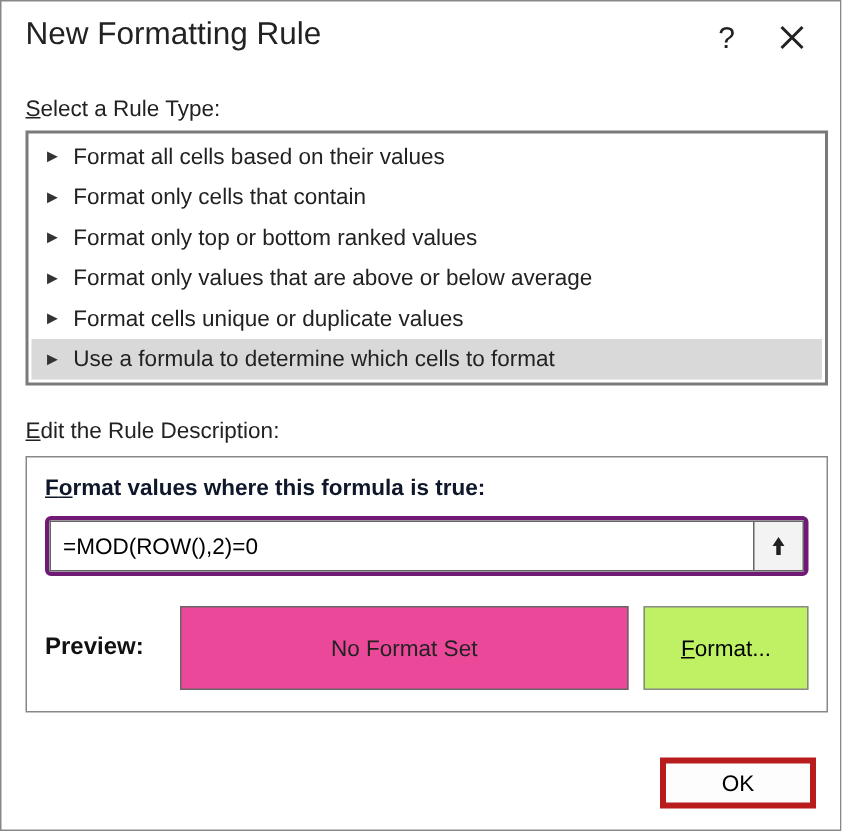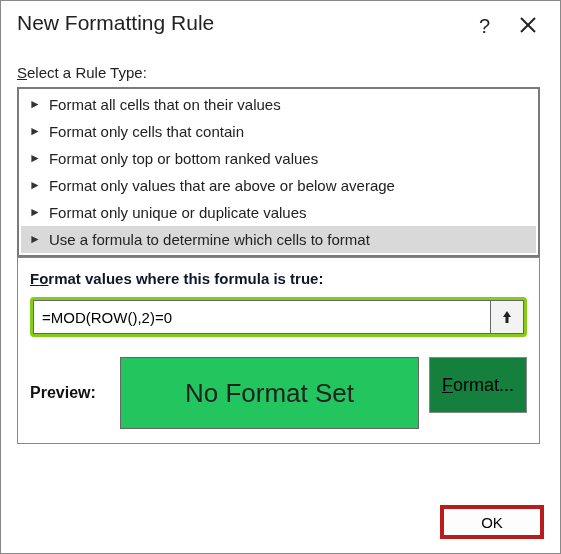--- a/index.html
+++ b/index.html
@@ -35,21 +35,21 @@
     color: #222;
     padding: 4px 10px;
     cursor: pointer;
   }
   .titlebar .close {
     padding: 4px 8px;
     cursor: pointer;
   }
   .titlebar .close svg { display:block; }
   .content {
-    padding: 8px 20px 12px 16px;
+    padding: 8px 8px 12px 16px;
     flex: 1;
     display: flex;
     flex-direction: column;
   }
   .label {
     font-size: 15px;
     color: #222;
     margin: 6px 0 6px 0;
   }
   .label .ul { text-decoration: underline; }
@@ -88,21 +88,21 @@
   .desc-box .desc-title {
     font-size: 15px;
     font-weight: 600;
     color: #0f172a;
     margin-bottom: 10px;
   }
   .formula-row {
     display: flex;
     align-items: stretch;
     gap: 0;
-    border: 3px solid #84cc16;
+    border: 3px solid #701a75;
     border-radius: 4px;
     padding: 0;
     width: 100%;
     position: relative;
     margin-bottom: 20px;
   }
   .formula-input {
     flex: 1;
     border: 1.5px solid #666;
     border-right: none;
@@ -138,33 +138,33 @@
     display: flex;
     align-items: center;
     width: 80px;
   }
   .preview-box {
     flex: 1;
     border: 1.5px solid #666;
     display: flex;
     align-items: center;
     justify-content: center;
-    font-size: 26px;
-    color: #222;
-    height: 72px;
-    background: #22c55e;
+    font-size: 15px;
+    color: #222;
+    height: 56px;
+    background: #ec4899;
   }
   .format-btn {
-    width: 98px;
+    width: 110px;
     border: 1px solid #888;
-    background: #15803d;
-    display: flex;
-    align-items: center;
-    justify-content: center;
-    font-size: 18px;
+    background: #bef264;
+    display: flex;
+    align-items: center;
+    justify-content: center;
+    font-size: 15px;
     cursor: pointer;
     height: 56px;
   }
   .format-btn .ul { text-decoration: underline; }
   .button-row {
     display: flex;
     justify-content: flex-end;
     gap: 12px;
     padding: 12px 16px 14px 16px;
   }
@@ -198,44 +198,47 @@
 
   <div class="content">
 
     <div class="label">
       <span class="ul">S</span><span>elect a Rule Type:</span>
     </div>
 
     <div class="rule-list">
       <div class="rule-item">
         <span class="marker">►</span>
-        <span>Format all cells that on their values</span>
+        <span>Format all cells based on their values</span>
       </div>
       <div class="rule-item">
         <span class="marker">►</span>
         <span>Format only cells that contain</span>
       </div>
       <div class="rule-item">
         <span class="marker">►</span>
         <span>Format only top or bottom ranked values</span>
       </div>
       <div class="rule-item">
         <span class="marker">►</span>
         <span>Format only values that are above or below average</span>
       </div>
       <div class="rule-item">
         <span class="marker">►</span>
-        <span>Format only unique or duplicate values</span>
+        <span>Format cells unique or duplicate values</span>
       </div>
       <div class="rule-item selected">
         <span class="marker">►</span>
         <span>Use a formula to determine which cells to format</span>
       </div>
     </div>
 
+    <div class="label edit-label">
+      <span class="ul">E</span><span>dit the Rule Description:</span>
+    </div>
 
     <div class="desc-box">
       <div class="desc-title">
         <span style="text-decoration:underline">F</span><span style="text-decoration:underline">o</span><span>rmat values where this formula is true:</span>
       </div>
 
       <div class="formula-row">
         <input class="formula-input" type="text" value="=MOD(ROW(),2)=0" style="">
         <div class="ref-btn">
           <svg width="16" height="16" viewBox="0 0 16 16">

